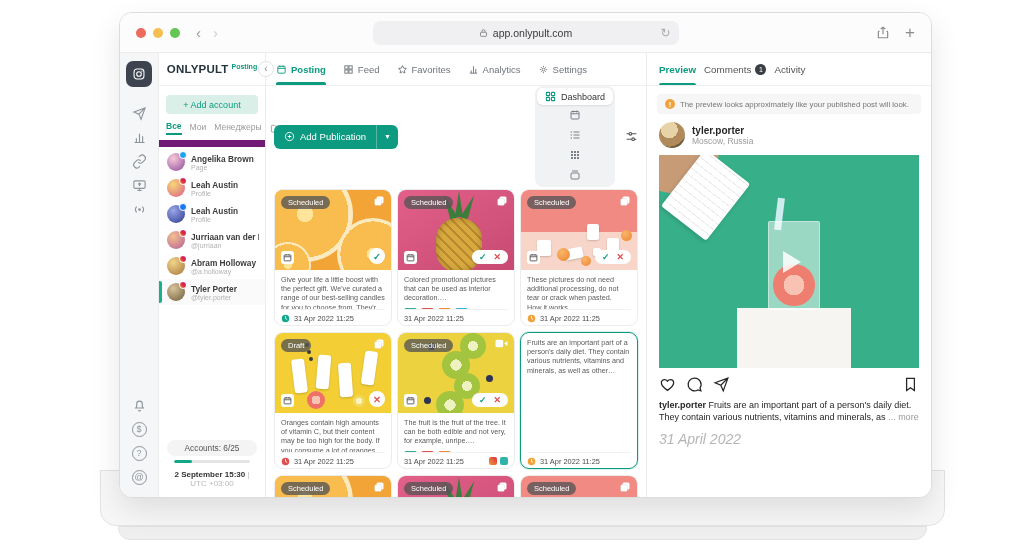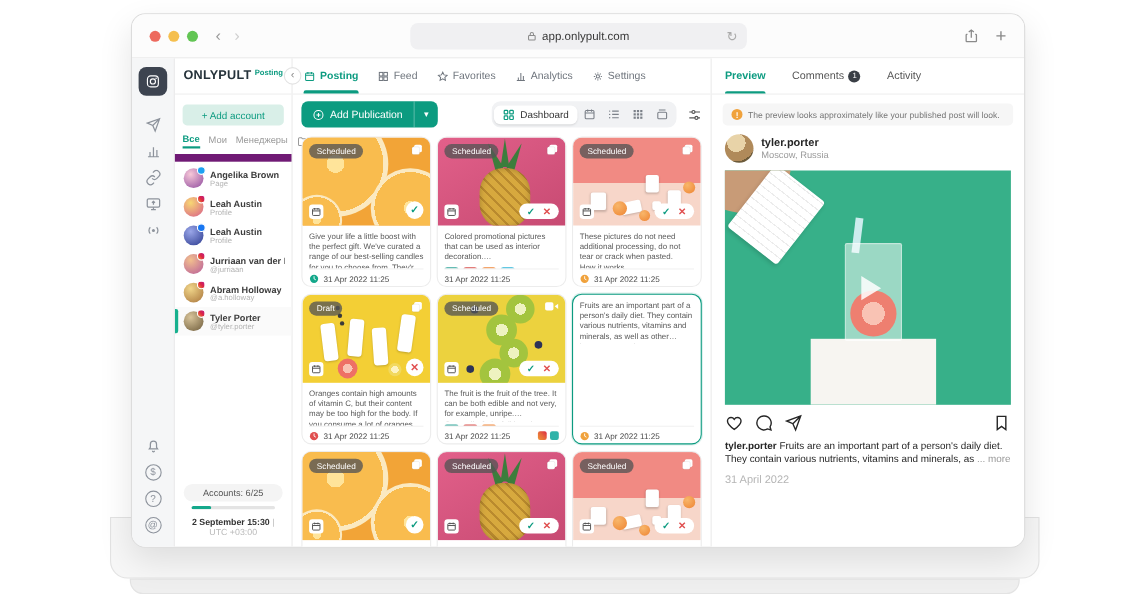--- a/index.html
+++ b/index.html
@@ -72,21 +72,21 @@
 
   .main { width:380px; flex:0 0 380px; display:flex; flex-direction:column; min-width:0; }
   .mtabs { height:33px; flex:0 0 33px; border-bottom:1px solid #efefef; display:flex; align-items:center; gap:17px; padding:0 10px; }
   .mtab { height:100%; display:flex; align-items:center; gap:4px; font-size:9.5px; color:#6f757d; position:relative; }
   .mtab.on { color:#0c9b80; font-weight:bold; }
   .mtab.on::after { content:""; position:absolute; left:0; right:0; bottom:0; height:3px; background:#0c9b80; border-radius:2px 2px 0 0; }
   .toolbar { flex:0 0 36px; display:flex; align-items:center; padding:0 8px; }
   .addpub { display:flex; align-items:stretch; height:24px; background:#0c9b80; color:#fff; border-radius:6px; overflow:hidden; }
   .addpub .lbl { display:flex; align-items:center; gap:5px; padding:0 10px; font-size:9.5px; }
   .addpub .dd { display:flex; align-items:center; padding:0 7px; border-left:1px solid rgba(255,255,255,.3); font-size:7px; }
-  .views { margin-left:auto; display:flex; align-items:center; background:#f1f2f4; border-radius:8px; padding:2px; }
+  .views { margin-left:auto; display:flex; align-items:center; background:#f1f2f4; border-radius:8px; padding:2px;flex-direction:column; }
   .dashseg { background:#fff; border-radius:6px; box-shadow:0 1px 2px rgba(0,0,0,.1); display:flex; align-items:center; gap:5px; padding:3px 8px; font-size:9px; color:#333; }
   .vic { width:22px; height:20px; display:flex; align-items:center; justify-content:center; color:#7b8088; }
   .filtic { margin-left:10px; color:#555; display:flex; }
 
   .cards { flex:1; overflow:hidden; padding:2px 8px 0; display:grid; grid-template-columns:repeat(3,118px); grid-auto-rows:137px; gap:6px 5px; }
   .card { background:#fff; border:1px solid #ececec; border-radius:9px; overflow:hidden; display:flex; flex-direction:column; }
   .card.sel { border:1.5px solid #0c9b80; box-shadow:0 0 0 1px rgba(12,155,128,.15); }
   .cimg { height:80px; flex:0 0 80px; position:relative; overflow:hidden; }
   .scene { position:absolute; inset:0; }
   .scene i { position:absolute; display:block; }
@@ -131,21 +131,21 @@
   .tags { display:flex; gap:4px; padding:3px 6px 0; }
   .tag { width:13px; height:5px; border-radius:3px; }
   .cfoot { flex:0 0 16px; display:flex; align-items:center; gap:4px; margin:0 6px; padding:3px 0 2px;
            border-top:1px solid #f2f2f2; font-size:7.4px; color:#4a4a4a; }
   .plats { margin-left:auto; display:flex; gap:3px; }
   .plat { width:8px; height:8px; border-radius:2px; }
   .plat-instagram { background:linear-gradient(45deg,#f09433,#e6683c,#dc2743); }
   .plat-other { background:#2fb3a9; }
 
   .preview { flex:1; border-left:1px solid #ececec; display:flex; flex-direction:column; min-width:0; background:#fff; }
-  .ptabs { height:33px; flex:0 0 33px; border-bottom:1px solid #efefef; display:flex; align-items:center; gap:24px; padding:0 12px;text-align:right; }
+  .ptabs { height:33px; flex:0 0 33px; border-bottom:1px solid #efefef; display:flex; align-items:center; gap:8px; padding:0 12px;text-align:right; }
   .ptab { height:100%; display:flex; align-items:center; gap:4px; font-size:9.8px; color:#555; position:relative; }
   .ptab.on { color:#0c9b80; font-weight:bold; }
   .ptab.on::after { content:""; position:absolute; left:0; right:0; bottom:0; height:2.5px; background:#0c9b80; border-radius:2px 2px 0 0; }
   .pbadge { width:11px; height:11px; border-radius:50%; background:#3a3f46; color:#fff; font-size:7px;
             display:flex; align-items:center; justify-content:center; }
   .banner { margin:8px 10px 0; background:#f6f6f6; border-radius:4px; padding:5px 8px; display:flex; align-items:center; gap:5px;
             font-size:7.8px; color:#767676; }
   .warn { width:10px; height:10px; flex:0 0 10px; border-radius:50%; background:#f0a23c; color:#fff; font-size:7.5px; font-weight:bold;
           display:flex; align-items:center; justify-content:center; }
   .phead { display:flex; align-items:center; gap:7px; padding:8px 12px 7px; }
@@ -153,21 +153,21 @@
   .pname b { display:block; font-size:10px; color:#262626; }
   .pname i { display:block; font-size:8.5px; color:#9a9a9a; font-style:normal; }
   .pimg { margin:0 12px; height:213px; position:relative; overflow:hidden; }
   .play { position:absolute; inset:0; display:flex; align-items:center; justify-content:center; z-index:4; }
   .play b { width:0; height:0; border-left:18px solid rgba(255,255,255,.85); border-top:11px solid transparent; border-bottom:11px solid transparent; margin-left:5px; }
   .pacts { display:flex; align-items:center; gap:10px; padding:8px 12px 4px; }
   .pacts .right { margin-left:auto; }
   .pcap { padding:2px 12px 0; font-size:9px; line-height:1.35; color:#262626; }
   .pcap b { font-weight:bold; }
   .pcap .more { color:#9a9a9a; }
-  .pdate { padding:8px 12px; font-size:10px; color:#b5b5b5; }
+  .pdate { padding:8px 12px; font-size:14px; color:#b5b5b5;font-style:italic; }
 
   .collapse { position:absolute; left:138px; top:8px; width:16px; height:16px; border-radius:50%; background:#fff;
               border:1px solid #e3e3e3; display:flex; align-items:center; justify-content:center; font-size:10px;
               color:#8a8a8a; z-index:6; line-height:1; }
   svg { display:block; }
 </style>
 </head>
 <body>
 
 <div class="ped ped1"></div>

